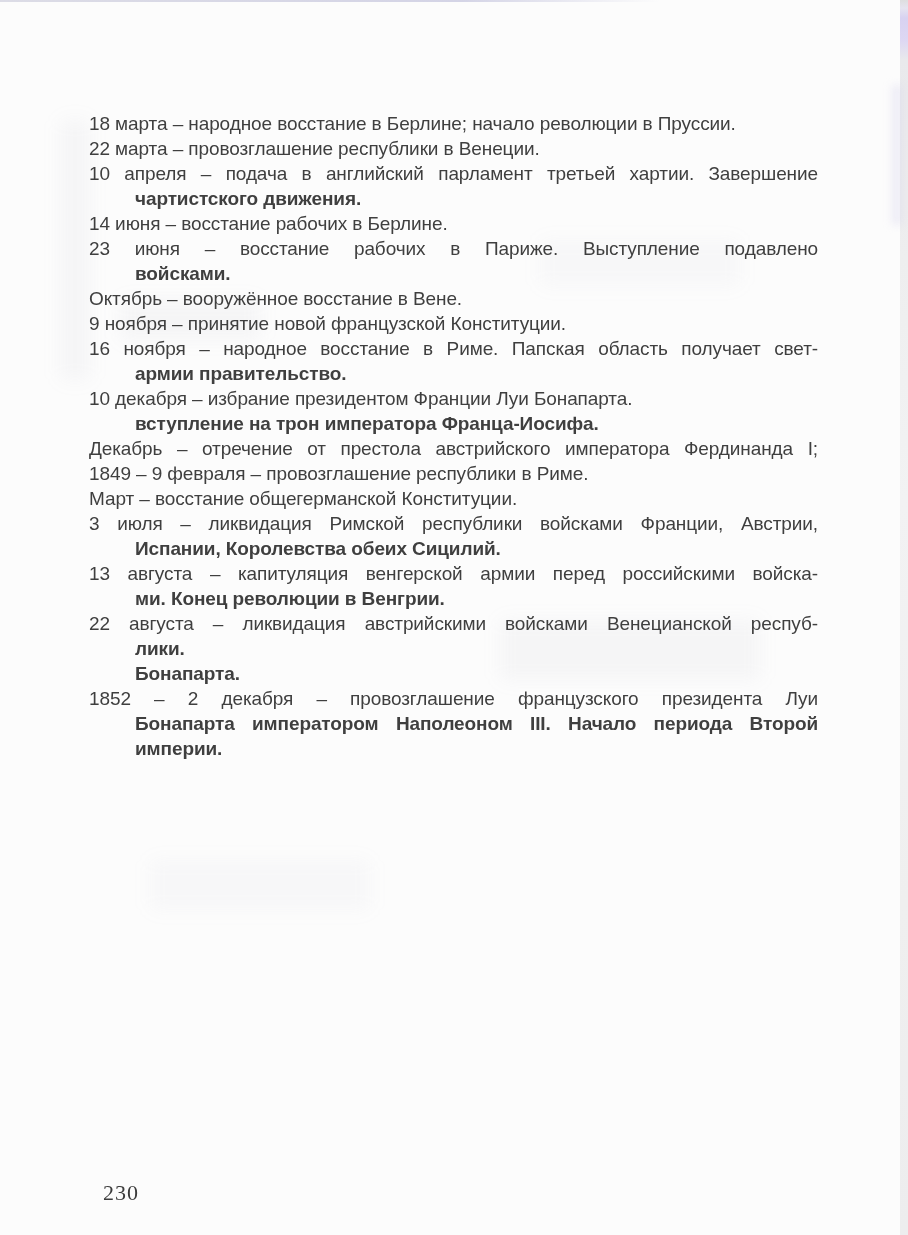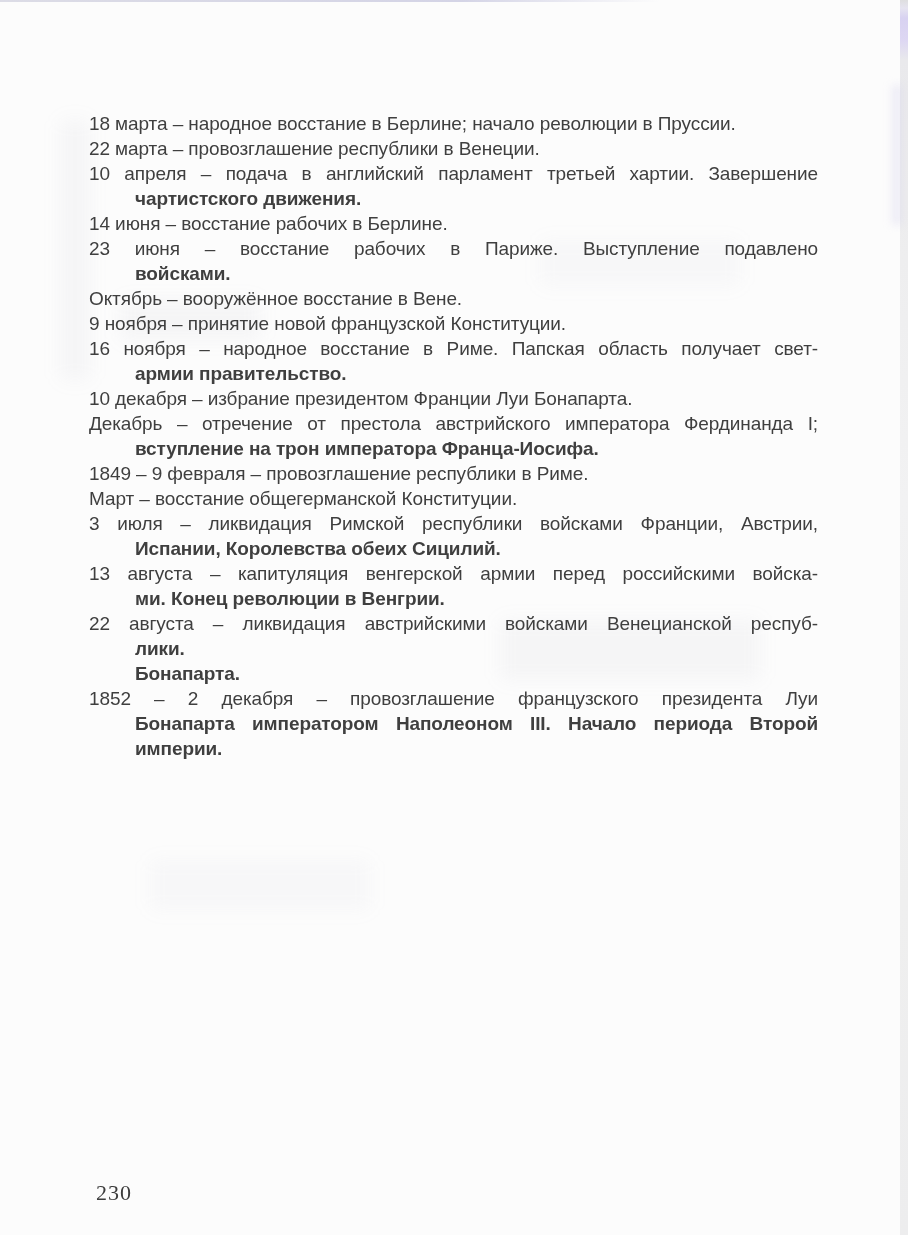--- a/index.html
+++ b/index.html
@@ -66,21 +66,21 @@
   .line { text-align: left; }
   .line.full {
     text-align: justify;
     text-align-last: justify;
   }
   .line.cont { padding-left: 46px; font-weight: bold; }
 
   
   .page-number {
     position: absolute;
-    left: 96px;
+    left: 103px;
     top: 1180px;
     font-family: "Liberation Serif", "DejaVu Serif", serif;
     font-size: 22px;
     color: #3c3c3c;
     letter-spacing: 1px;
   }
 </style>
 </head>
 <body>
 
@@ -119,22 +119,22 @@
         <div class="line">9 ноября – принятие новой французской Конституции.</div>
       </div>
       <div class="entry">
         <div class="line full">16 ноября – народное восстание в Риме. Папская область получает свет-</div>
         <div class="line cont">армии правительство.</div>
       </div>
       <div class="entry">
         <div class="line">10 декабря – избрание президентом Франции Луи Бонапарта.</div>
       </div>
       <div class="entry">
+        <div class="line cont">вступление на трон императора Франца-Иосифа.</div>
         <div class="line full">Декабрь – отречение от престола австрийского императора Фердинанда I;</div>
-        <div class="line cont">вступление на трон императора Франца-Иосифа.</div>
       </div>
       <div class="entry">
         <div class="line">1849 – 9 февраля – провозглашение республики в Риме.</div>
       </div>
       <div class="entry">
         <div class="line">Март – восстание общегерманской Конституции.</div>
       </div>
       <div class="entry">
         <div class="line full">3 июля – ликвидация Римской республики войсками Франции, Австрии,</div>
         <div class="line cont">Испании, Королевства обеих Сицилий.</div>

